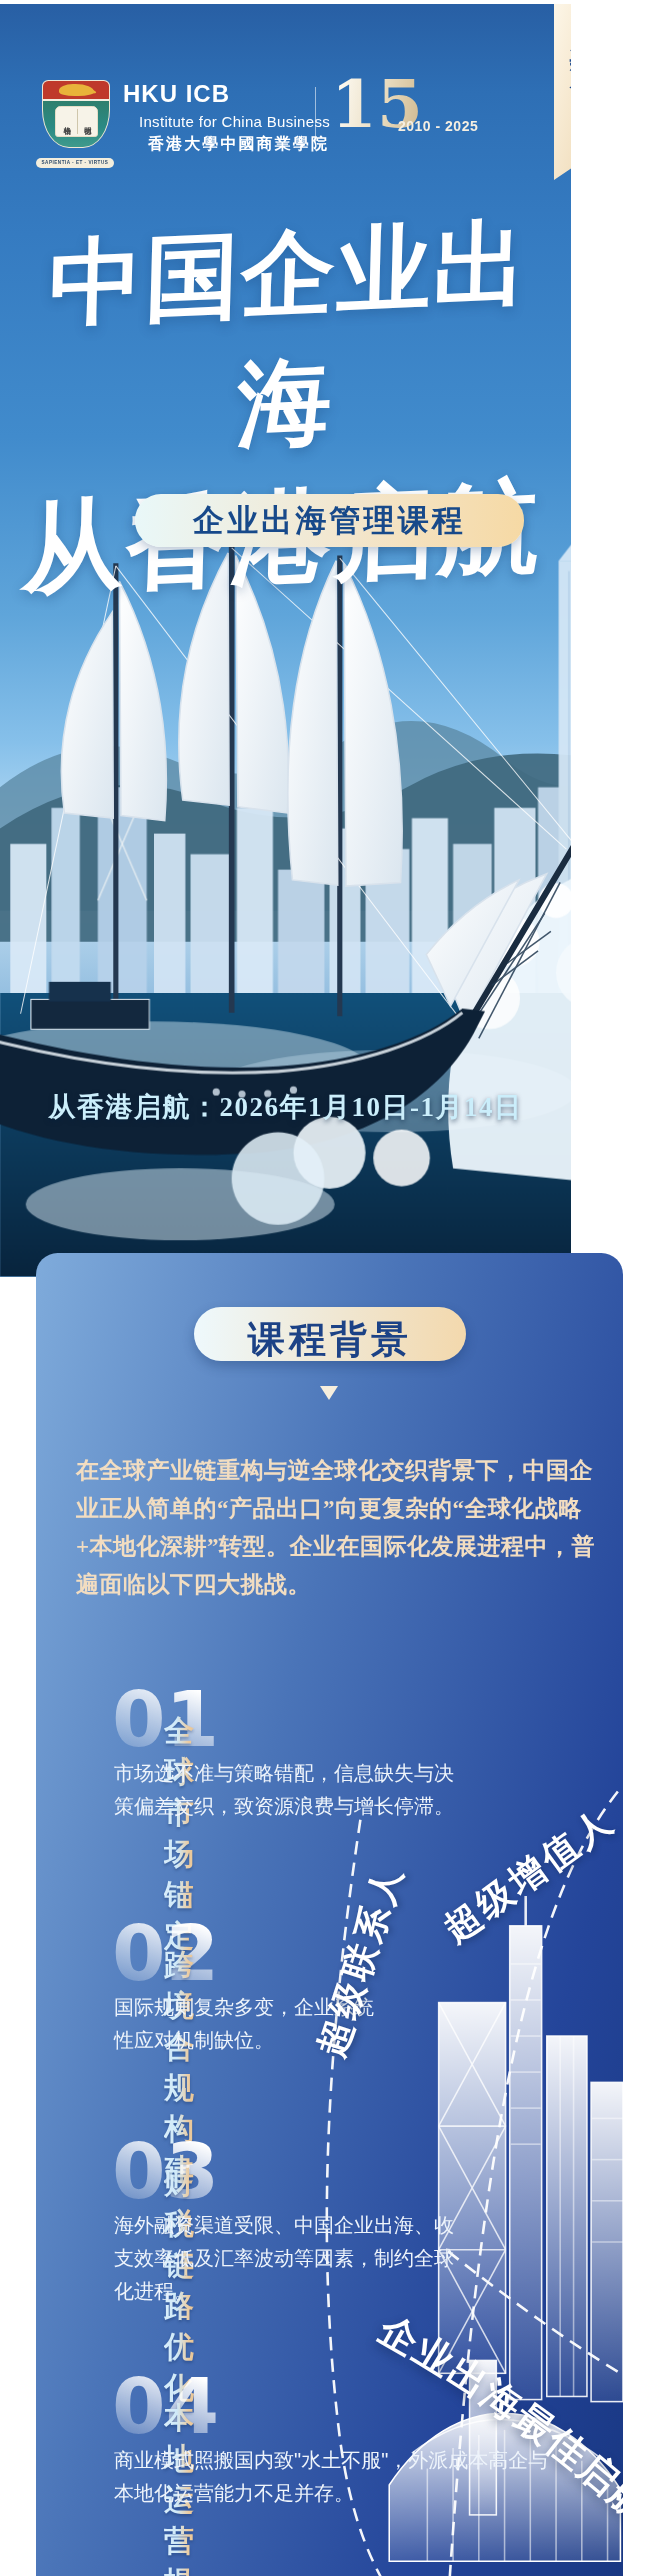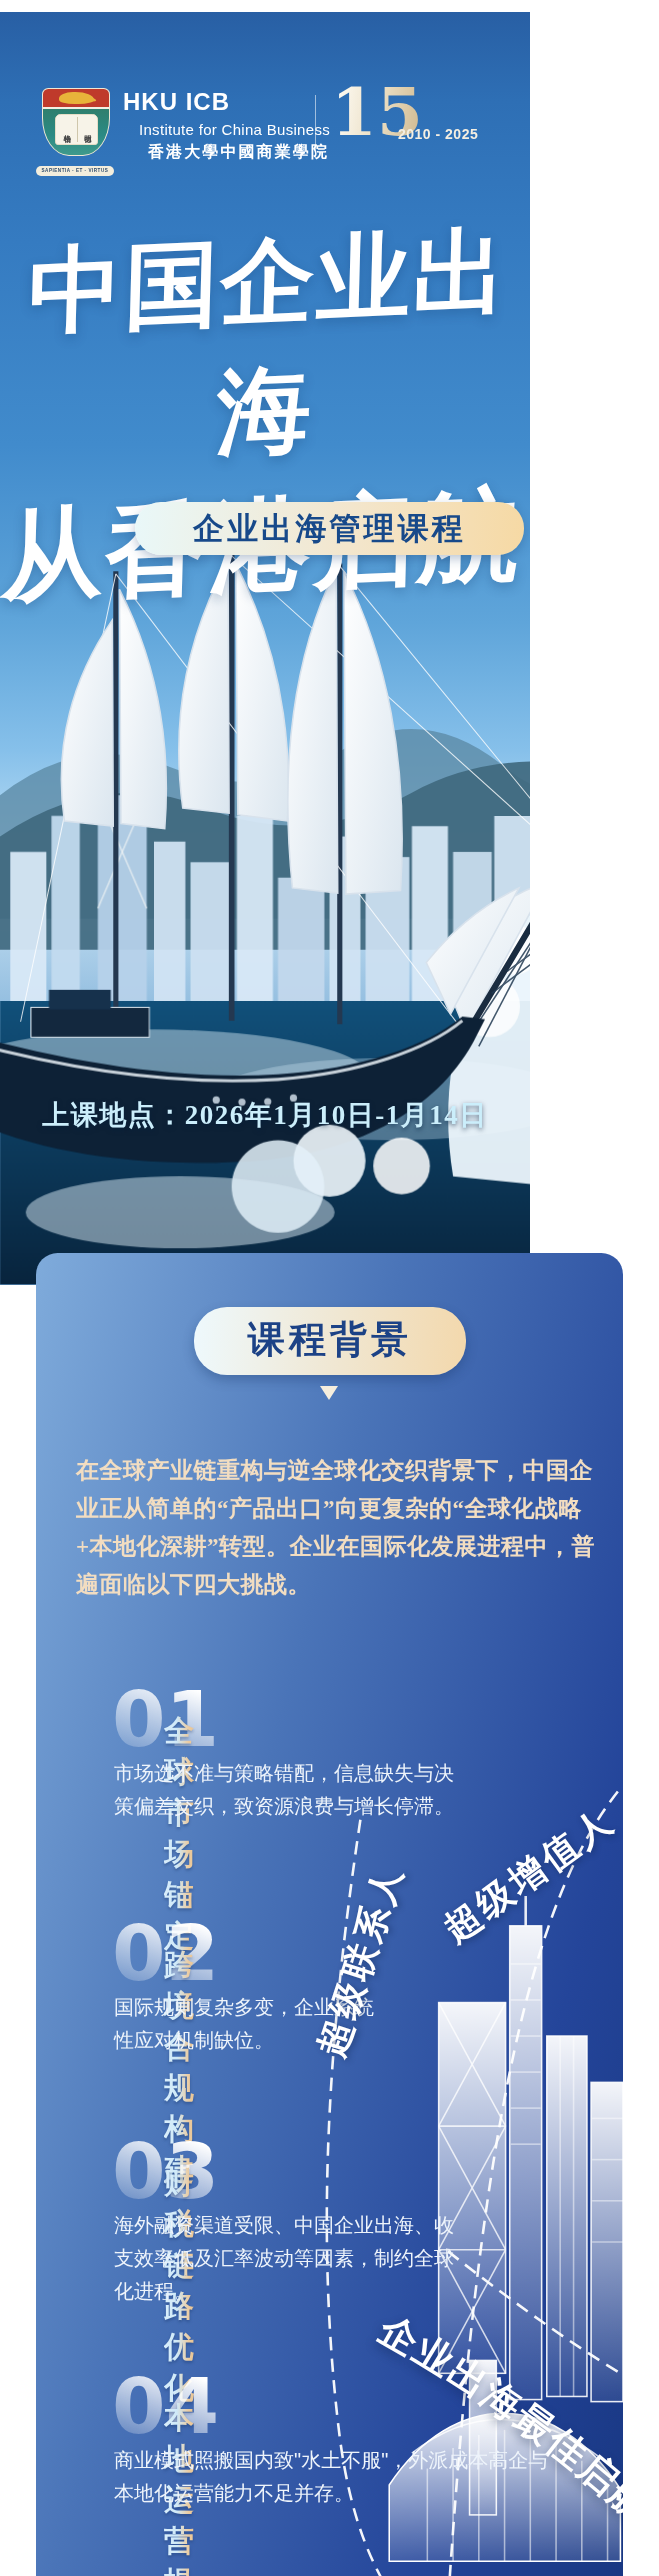--- a/index.html
+++ b/index.html
@@ -1,21 +1,21 @@
 <!DOCTYPE html>
 <html style="font-size:8.2px"><head>
 <meta charset="utf-8">
 <style>
   html,body{margin:0;padding:0;background:#fff;}
   .poster{position:relative;width:659px;height:3670px;overflow:hidden;background:#ffffff;
           font-family:"Liberation Sans","DejaVu Sans",sans-serif;}
   .abs{position:absolute;}
 
   
-  .hero{position:absolute;left:0;top:12px;width:530px;height:1273px;overflow:hidden;
+  .hero{position:absolute;left:0;top:4px;width:571px;height:1273px;overflow:hidden;
     background:linear-gradient(180deg,#285fa4 0%,#2e6fb5 7%,#357bc1 18%,#418bcc 34%,
       #5fa5da 48%,#86c0ea 58%,#b5daf3 65%,#cfe6f6 69%,#a9cde8 74%,#7fb0d8 82%,#5c90bf 100%);}
   .hero-art{position:absolute;left:0;top:0;}
 
   .crest{left:40px;top:76px;width:72px;height:88px;}
   .crest-shield{position:absolute;left:2.1px;top:0;width:66px;height:66px;border:1.5px solid #efe8d4;
     border-radius:6.2px 6.2px 27px 27px / 6.2px 6.2px 38px 38px;overflow:hidden;
     background:linear-gradient(180deg,#bf3a2b 0%,#bf3a2b 27%,#f2efe2 27%,#f2efe2 31%,
       #2f7f6e 31%,#2b8a84 70%,#3f9a8c 100%);}
   .crest-lion{position:absolute;left:15.5px;top:3.1px;width:35px;height:12.4px;background:#e8b33a;
@@ -65,21 +65,21 @@
     text-shadow:0 1.5px 5.2px rgba(0,30,60,.6);}
   .sched.time{top:1085px;}
   .sched.place{top:1131px;}
 
   
   .bg-card{left:36px;top:1253px;width:587px;height:1443px;border-radius:21.6px;overflow:hidden;
     background:linear-gradient(105deg,#7fabdb 0%,#4a74b8 38%,#24459a 75%,#17357f 100%);}
   .sec-pill{border-radius:33px;text-align:center;
     font-family:"Liberation Serif","DejaVu Serif",serif;font-weight:900;color:#1c4286;
     box-shadow:0 5.2px 11.3px rgba(15,45,95,.3);}
-  .bg-card .sec-pill{left:158px;top:54px;width:272px;height:68px;line-height:65px;
+  .bg-card .sec-pill{left:158px;top:54px;width:272px;height:54px;line-height:65px;
     font-size:37px;letter-spacing:4.1px;
     background:linear-gradient(95deg,#eef9fd 0%,#f0e6d0 55%,#f3d8ac 100%);}
   .tri{width:0;height:0;border-left:9.3px solid transparent;border-right:9.3px solid transparent;}
   .tri.cream{left:284px;top:133px;border-top:14.4px solid #f6eedd;}
 
   .intro{left:40px;top:199px;width:521px;font-family:"Liberation Serif","DejaVu Serif",serif;
     font-size:23px;line-height:38px;color:#f2ddc1;font-weight:600;letter-spacing:0.5px;text-align:left;}
 
   .challenge{left:76px;}
   .ch-num{position:absolute;left:0;top:0;font-size:77px;line-height:1;font-weight:800;
@@ -235,21 +235,21 @@
       <span class="ribbon-label">新课首发</span>
     </div>
 
     <div class="abs hero-title">
       <div class="line1">中国企业出海</div>
       <div class="line2">从香港启航</div>
     </div>
 
     <div class="abs course-badge">企业出海管理课程</div>
 
-    <div class="abs sched time">上课地点：2026年1月10日-1月14日</div>
+    <div class="abs sched time">从香港启航：2026年1月10日-1月14日</div>
   </section>
 
   <section class="abs bg-card">
 
     <svg class="abs" style="left:0;top:0" width="587" height="1443" viewBox="0 0 1140 2801">
       <defs>
         <linearGradient id="tg" x1="0" y1="0" x2="0" y2="1">
           <stop offset="0" stop-color="rgba(255,255,255,.95)"></stop>
             <stop offset="1" stop-color="rgba(255,255,255,.08)"></stop>
         </linearGradient>

